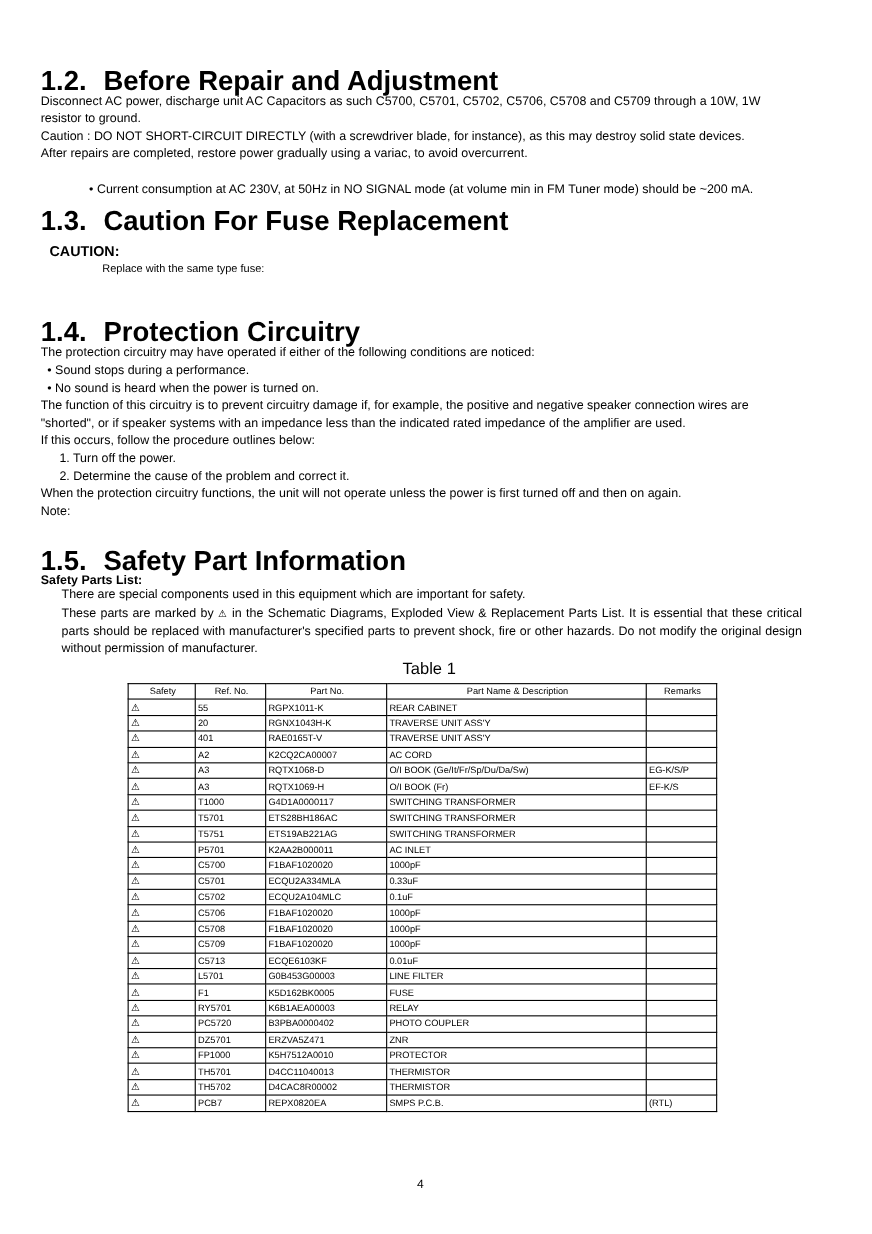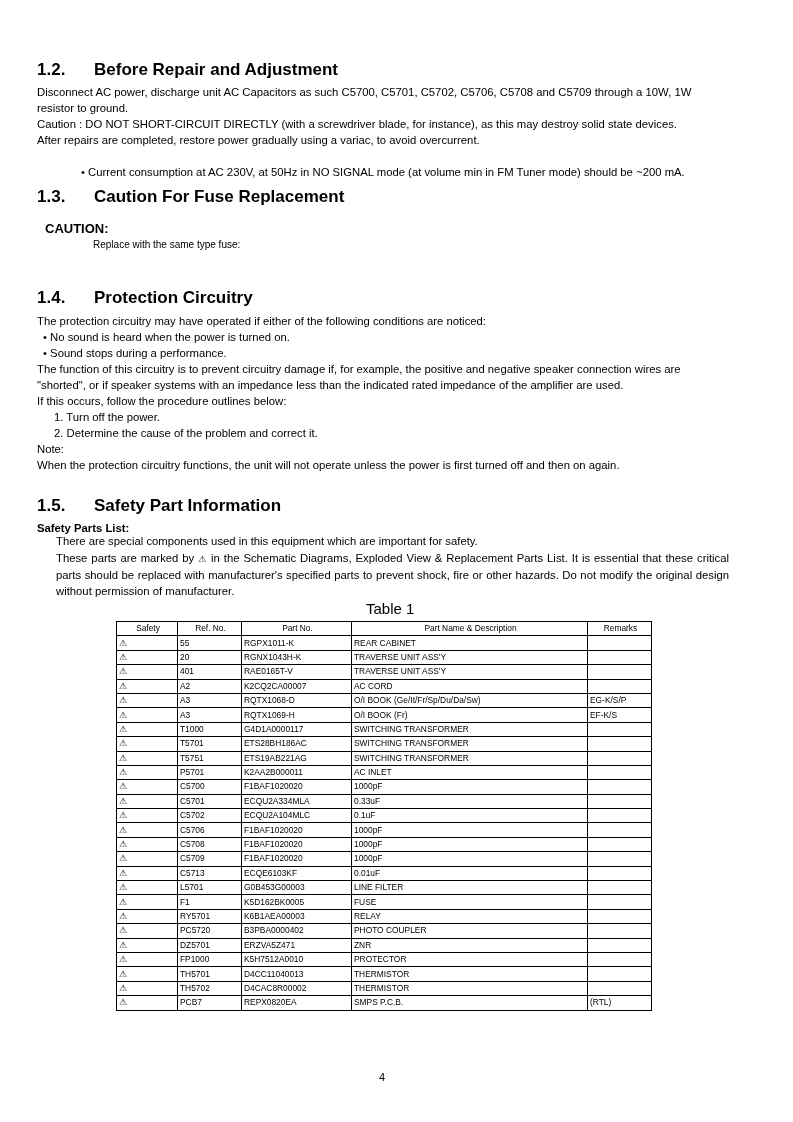--- a/index.html
+++ b/index.html
@@ -1,19 +1,19 @@
 <!DOCTYPE html>
 <html><head>
 <meta charset="utf-8">
 <style>
   html, body { margin: 0; padding: 0; background: #ffffff; }
   body { width: 793px; height: 1122px; position: relative; overflow: hidden;
          font-family: "Liberation Sans", sans-serif; color: #000; }
   .abs { position: absolute; }
-  .h2 { font-size: 17px; font-weight: bold; white-space: nowrap; }
+  .h2 { font-size: 25px; font-weight: bold; white-space: nowrap; }
   .h2 .num { display: inline-block; width: 57px; }
   .p { font-size: 11.3px; line-height: 16px; white-space: nowrap; }
   .caution-head { font-size: 13px; font-weight: bold; }
   .fuse-text { font-size: 10px; line-height: 16px; white-space: nowrap; }
   .u { text-decoration: underline; }
   .justify { white-space: normal; text-align: justify; text-align-last: left; }
   .b { font-weight: bold; }
   table.parts { position: absolute; left: 116px; top: 621px; border-collapse: collapse;
                 font-size: 8.4px; table-layout: fixed; width: 535px; }
   table.parts td, table.parts th { border: 1px solid #000; height: 13.4px; padding: 0 0 0 2px;
@@ -44,29 +44,29 @@
 <div class="abs caution-head" style="left:45px; top:221px;">CAUTION:</div>
 <div class="abs fuse-text" style="left:93px; top:237px;">
   <div>Replace with the same type fuse:</div>
 </div>
 
 <div class="abs h2" style="left:37px; top:288px;">
   <span class="num">1.4.</span><span>Protection Circuitry</span>
 </div>
 <div class="abs p" style="left:37px; top:313px;">
   <div>The protection circuitry may have operated if either of the following conditions are noticed:</div>
+  <div style="padding-left:6px;">• Sound stops during a performance.</div>
   <div style="padding-left:6px;">• No sound is heard when the power is turned on.</div>
-  <div style="padding-left:6px;">• Sound stops during a performance.</div>
   <div>The function of this circuitry is to prevent circuitry damage if, for example, the positive and negative speaker connection wires are</div>
   <div>"shorted", or if speaker systems with an impedance less than the indicated rated impedance of the amplifier are used.</div>
   <div>If this occurs, follow the procedure outlines below:</div>
   <div style="padding-left:17px;">1. Turn off the power.</div>
   <div style="padding-left:17px;">2. Determine the cause of the problem and correct it.</div>
+  <div>When the protection circuitry functions, the unit will not operate unless the power is first turned off and then on again.</div>
   <div>Note:</div>
-  <div>When the protection circuitry functions, the unit will not operate unless the power is first turned off and then on again.</div>
 </div>
 
 <div class="abs h2" style="left:37px; top:496px;">
   <span class="num">1.5.</span><span>Safety Part Information</span>
 </div>
 <div class="abs p b" style="left:37px; top:520px;">Safety Parts List:</div>
 <div class="abs p" style="left:56px; top:533px;">There are special components used in this equipment which are important for safety.</div>
 <div class="abs p justify" style="left:56px; top:550px; width:673px;"><span>These parts are marked by </span><span class="warn">⚠</span><span> in the Schematic Diagrams, Exploded View &amp; Replacement Parts List. It is essential that these critical parts should be replaced with manufacturer's specified parts to prevent shock, fire or other hazards. Do not modify the original design without permission of manufacturer.</span></div>
 <div class="abs" style="left:366px; top:600px; font-size:15px;">Table 1</div>
 

